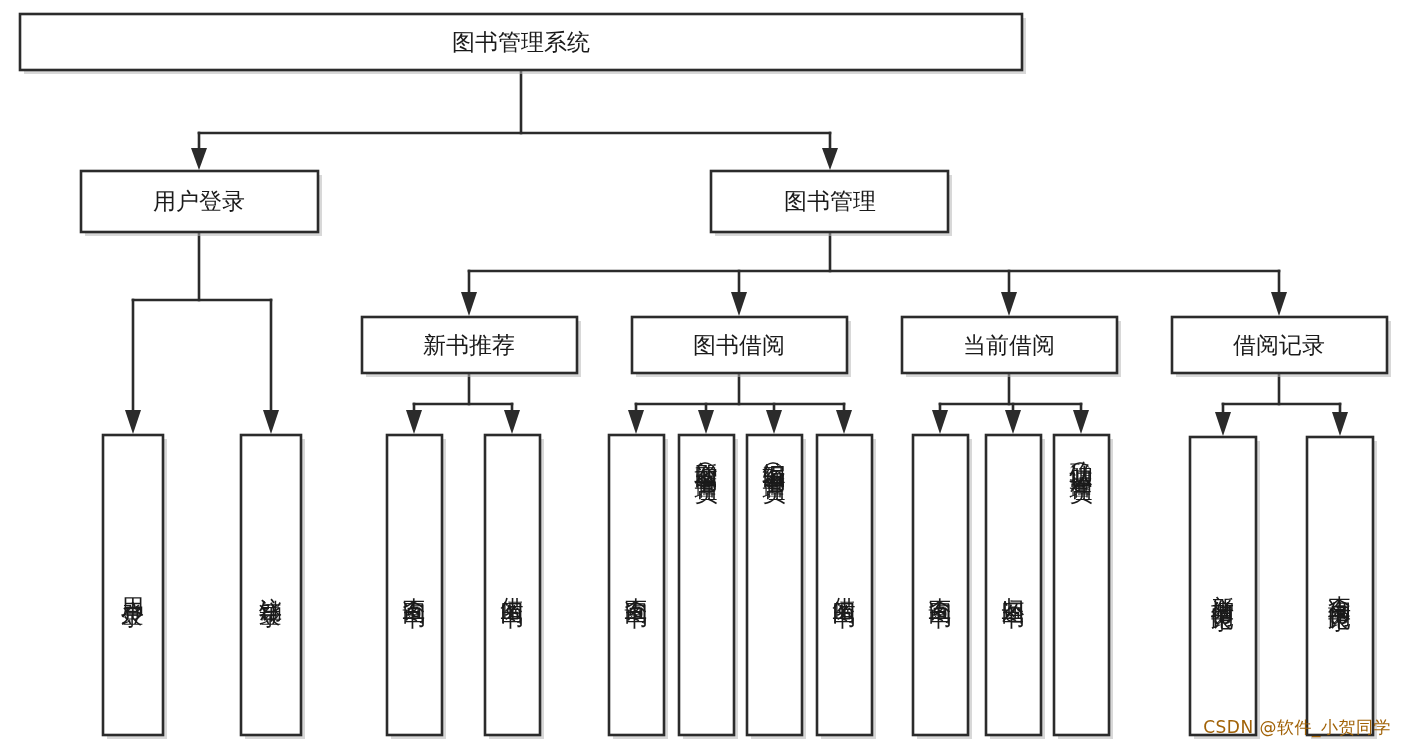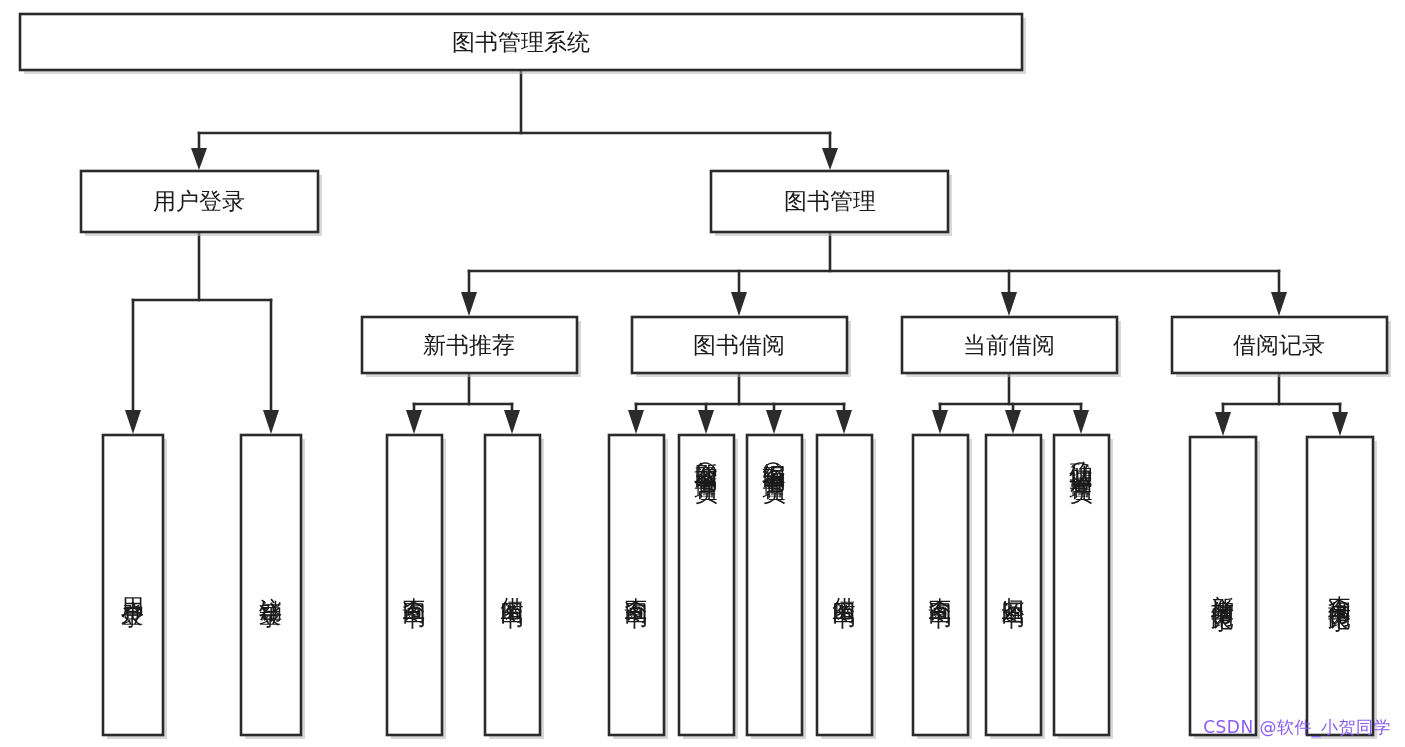--- a/index.html
+++ b/index.html
@@ -69,21 +69,21 @@
     color: #1a1a1a;
     white-space: nowrap;
     text-align: center;
   }
   .watermark {
     position: absolute;
     right: 14px;
     bottom: 8px;
     font-family: "DejaVu Sans", "Liberation Sans", sans-serif;
     font-size: 17px;
-    color: #8b5cf6;
+    color: #a16207;
     letter-spacing: 0.5px;
     white-space: nowrap;
     pointer-events: none;
   }
 </style>
 </head>
 <body>
 
 <div id="diagram-root">
 

